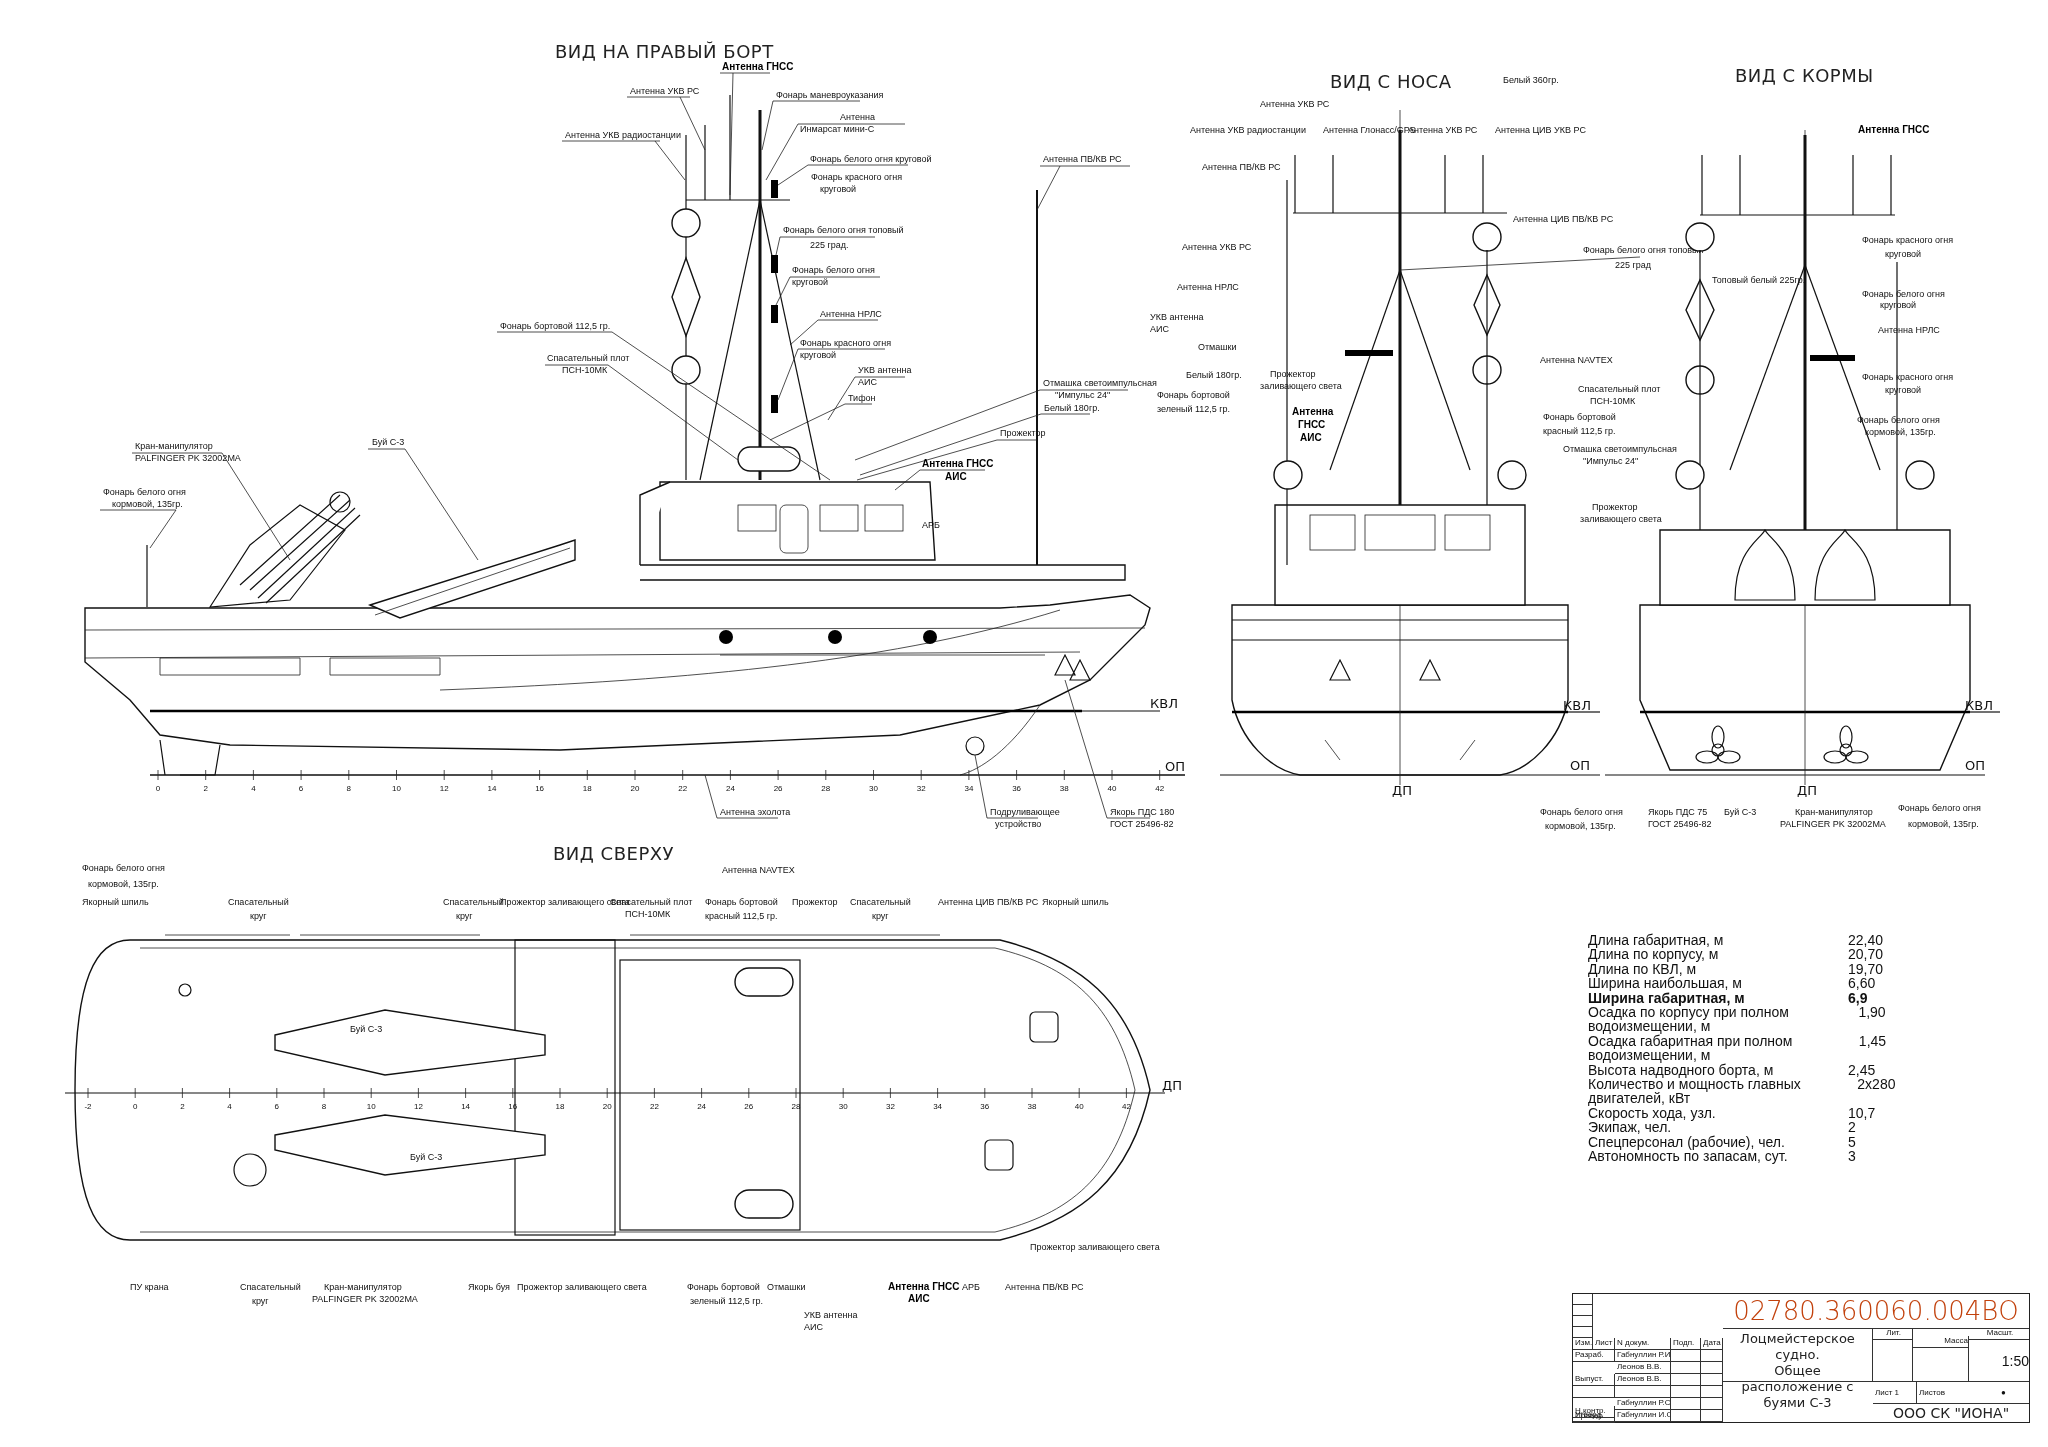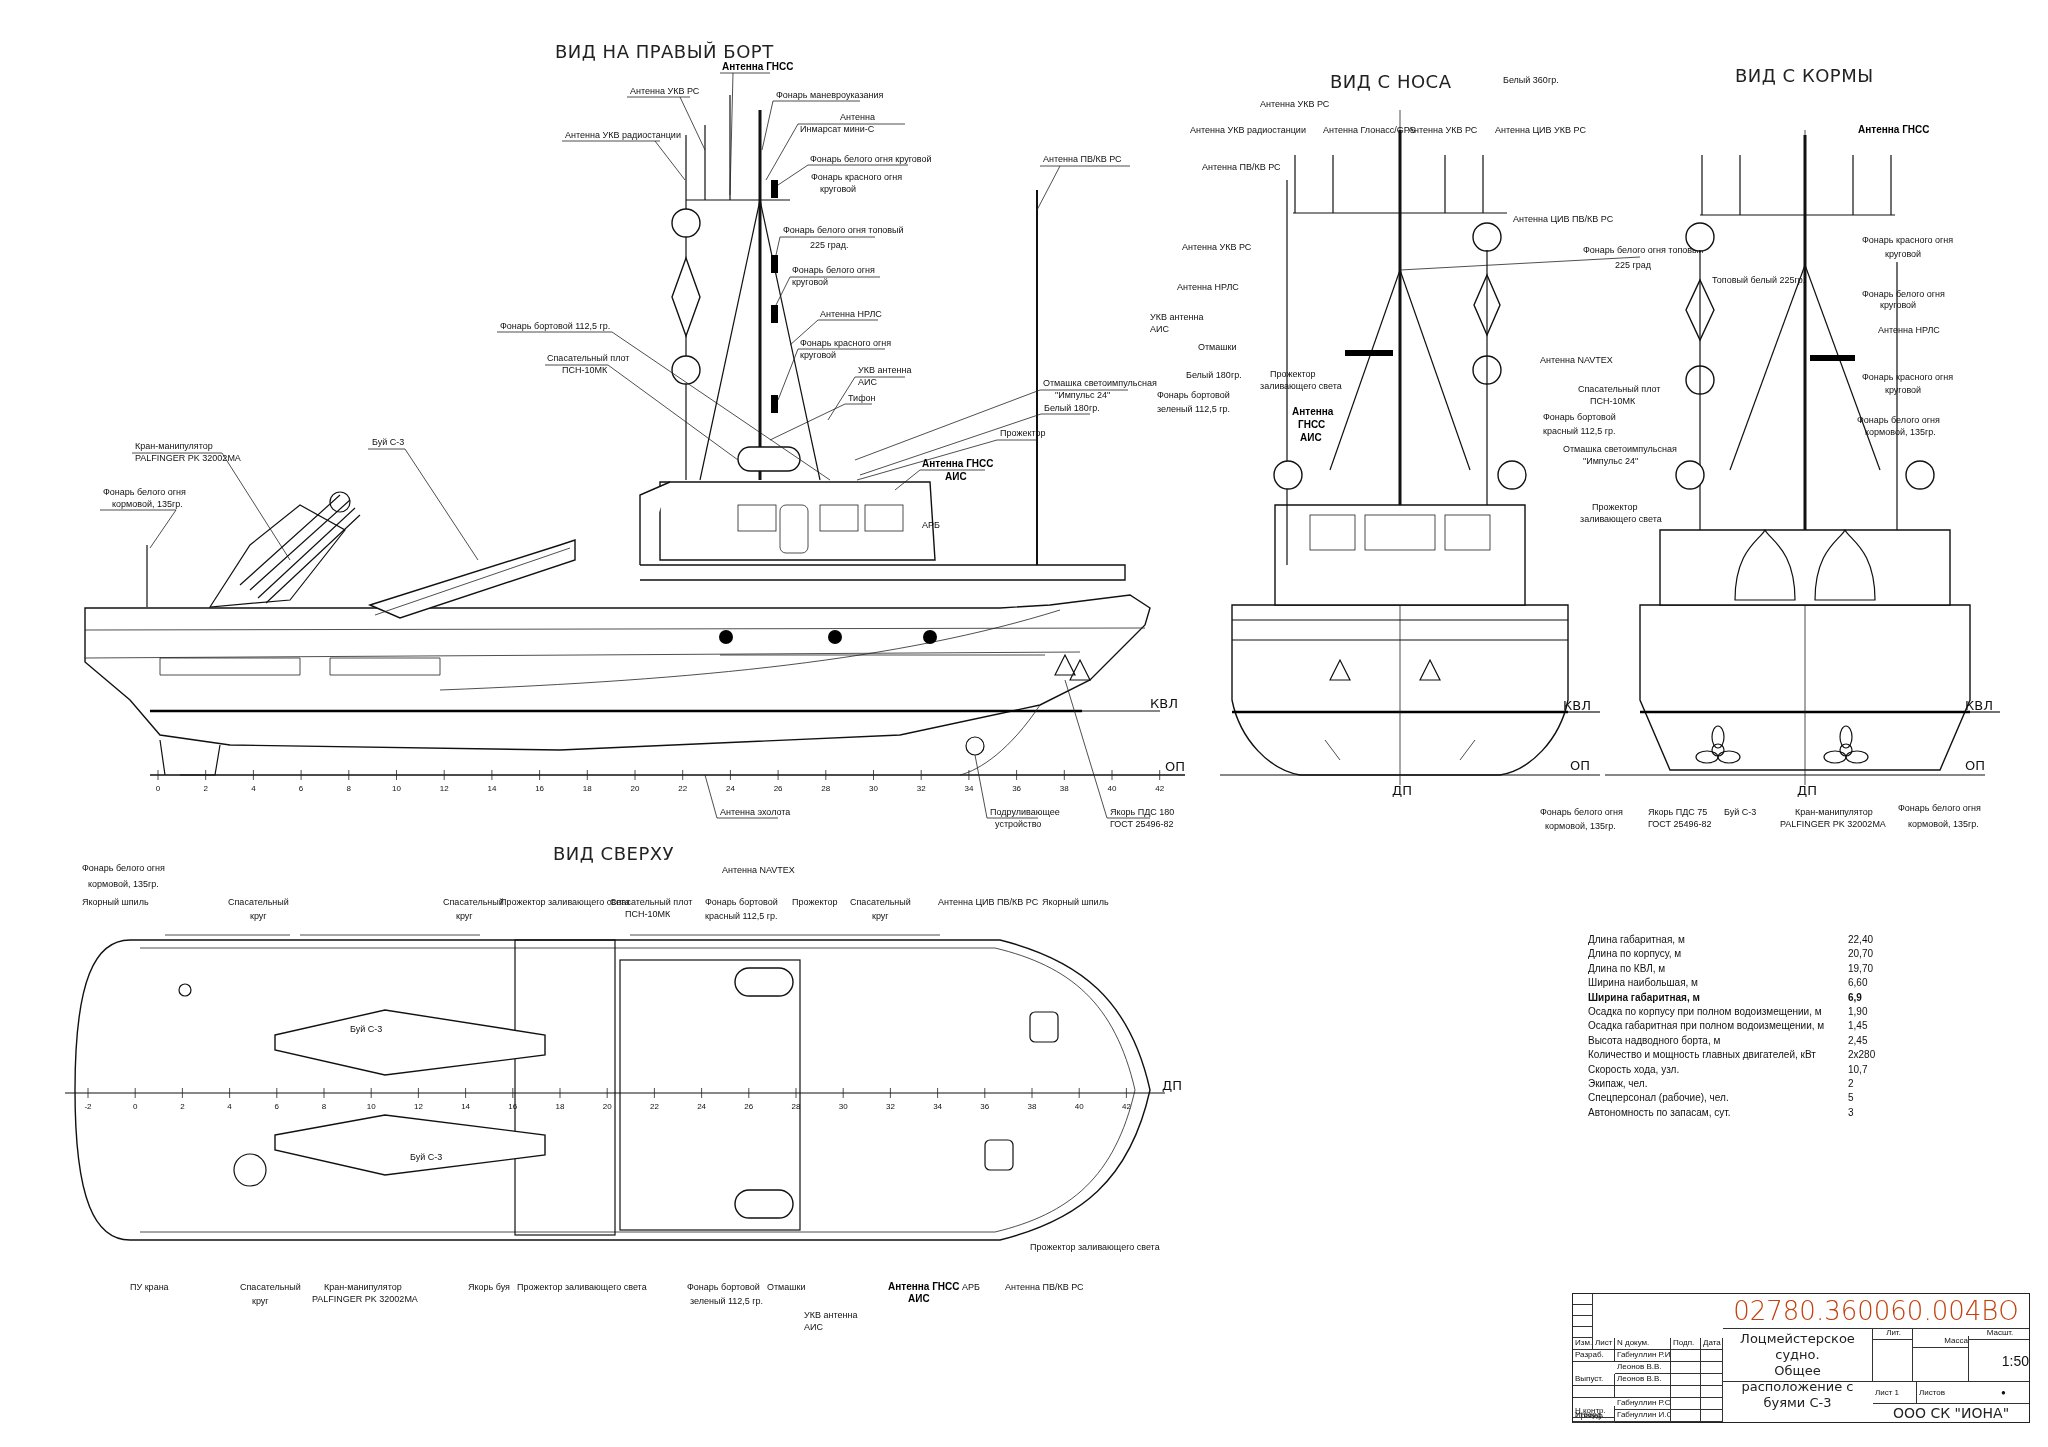--- a/index.html
+++ b/index.html
@@ -8,21 +8,21 @@
   .lbl{font-family:"Liberation Sans",sans-serif;font-size:9px;fill:#111;}
   .lblb{font-family:"Liberation Sans",sans-serif;font-size:10px;font-weight:bold;fill:#000;}
   .title{font-family:"DejaVu Sans",sans-serif;font-size:18px;fill:#222;letter-spacing:0.5px;}
   .ln{stroke:#111;fill:none;stroke-width:1.2;}
   .thin{stroke:#222;fill:none;stroke-width:0.8;}
   .thick{stroke:#000;fill:none;stroke-width:2.4;}
   .hull{stroke:#111;fill:#fff;stroke-width:1.4;}
   .tick{font-family:"Liberation Sans",sans-serif;font-size:8px;fill:#111;text-anchor:middle;}
   .wl{font-family:"DejaVu Sans",sans-serif;font-size:13px;fill:#111;}
   
-  #specs{position:absolute;left:1588px;top:933px;width:320px;font-family:"Liberation Sans",sans-serif;font-size:10px;line-height:14.4px;}
+  #specs{position:absolute;left:1588px;top:933px;width:320px;font-family:"Liberation Sans",sans-serif;font-size:14px;line-height:14.4px;}
   #specs .row{display:flex;justify-content:space-between;}
   #specs .row .v{width:60px;text-align:left;}
   #specs .row.bold{font-weight:bold;}
   
   #tb{position:absolute;left:1572px;top:1293px;width:456px;height:128px;border:1.5px solid #222;font-family:"Liberation Sans",sans-serif;}
   #tb .c{position:absolute;border-right:1px solid #333;border-bottom:1px solid #333;box-sizing:border-box;font-size:8px;padding-left:2px;white-space:nowrap;overflow:hidden;}
   #tb .big{position:absolute;left:150px;top:0;width:306px;height:34px;border-bottom:1px solid #333;font-size:26px;font-family:"DejaVu Sans",sans-serif;font-weight:200;text-align:center;line-height:34px;color:#c2410c;}
   #tb .desc{position:absolute;left:150px;top:34px;width:150px;height:54px;border-right:1px solid #333;border-bottom:1px solid #333;font-size:13px;font-family:"DejaVu Sans",sans-serif;text-align:center;line-height:16px;padding-top:3px;box-sizing:border-box;color:#222;}
   #tb .org{position:absolute;left:300px;top:110px;width:156px;height:18px;font-size:14px;font-family:"DejaVu Sans",sans-serif;text-align:center;line-height:18px;color:#222;}
 </style>

